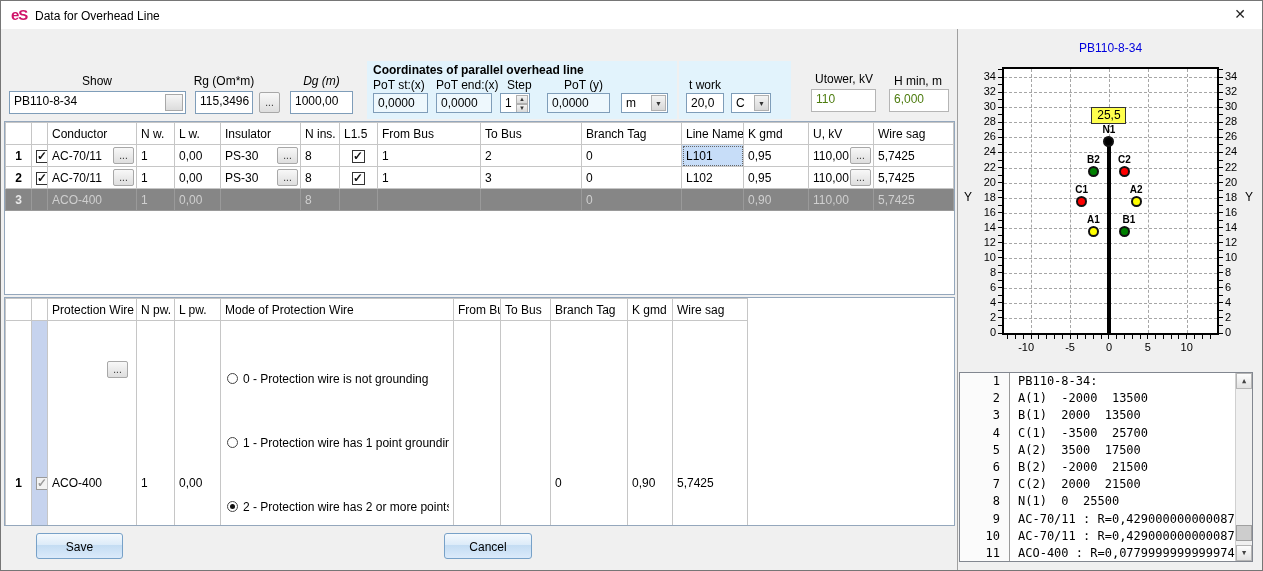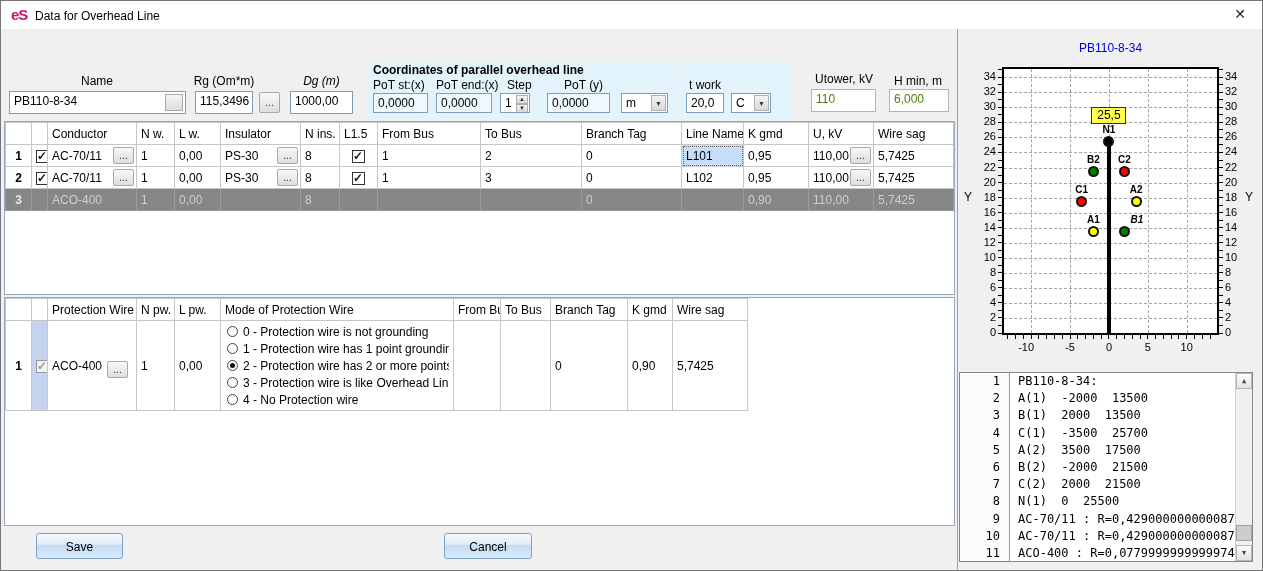--- a/index.html
+++ b/index.html
@@ -48,21 +48,21 @@
   tr.disabledrow td{background:#868686;color:#cfcfcf;border-color:#9a9a9a;}
   tr.disabledrow td.numc{color:#e8e8e8;background:#868686;font-weight:bold;}
   td.relcell{position:relative;}
   td .mini{position:absolute;right:2px;top:2px;width:21px;height:17px;
     background:linear-gradient(#f8f8f8,#dedede);border:1px solid #a8a8a8;border-radius:2px;
     font-size:10px;line-height:7px;text-align:center;color:#333;padding:0;}
   td.selcell{background:#c7ddf8;outline:1px dotted #666;outline-offset:-2px;}
   
   td.topcell{vertical-align:top;padding-top:4px;}
   td.protcb{background:#c6d3ee;vertical-align:top;text-align:center;padding-top:4px;}
-  .radio-row{display:flex;align-items:center;height:17px;white-space:nowrap;overflow:hidden;}
+  .radio-row{display:flex;align-items:center;height:17px;white-space:nowrap;overflow:hidden;margin-top:47px;}
   .radio{display:inline-block;width:11px;height:11px;border:1px solid #444;border-radius:50%;
     background:#fff;margin:0 5px 0 2px;position:relative;flex:0 0 11px;}
   .radio.on::after{content:"";position:absolute;left:2px;top:2px;width:5px;height:5px;
     border-radius:50%;background:#111;}
   
   .btn{position:absolute;height:26px;background:linear-gradient(#f4f9fd,#dcebf9 45%,#c3dcf3 46%,#dbeafa);
     border:1px solid #77a1c8;border-radius:3px;font-size:12px;text-align:center;line-height:24px;}
   
   .right-panel{position:absolute;left:956px;top:28px;width:307px;height:543px;background:#f0f0f0;
     border-left:1px solid #a0a0a0;}
@@ -94,21 +94,21 @@
 <body>
 
 <div id="dialog">
 
   <div class="titlebar">
     <span class="logo">eS</span>
     <span class="win-title">Data for Overhead Line</span>
     <span class="close-btn">✕</span>
   </div>
 
-  <div class="flabel" style="left:10px;top:73px;width:172px;">Name</div>
+  <div class="flabel" style="left:10px;top:73px;width:172px;">Show</div>
   <div class="tfield" style="left:8px;top:90px;width:177px;height:23px;">
     <span>PB110-8-34</span>
     <span class="inbtn" style="right:2px;top:2px;width:18px;height:17px;left:auto;"></span>
   </div>
   <div class="flabel" style="left:188px;top:73px;width:70px;">Rg (Om*m)</div>
   <div class="tfield" style="left:194px;top:90px;width:58px;height:23px;">115,3496</div>
   <button class="mini-ext" style="left:258px;top:91px;width:21px;height:21px;">...</button>
   <div class="flabel" style="left:288px;top:73px;width:65px;font-style:italic;">Dg (m)</div>
   <div class="tfield" style="left:289px;top:90px;width:63px;height:23px;">1000,00</div>
 
@@ -488,21 +488,21 @@
         <div class="ptlab" style="left: 122.398px; top: 125.291px;">B2</div>
         <div class="pt" style="left: 160.993px; top: 136.791px; background: rgb(255, 0, 0);"></div>
         <div class="ptlab" style="left: 153.493px; top: 125.291px;">C2</div>
         <div class="pt" style="left: 118.237px; top: 166.876px; background: rgb(255, 0, 0);"></div>
         <div class="ptlab" style="left: 110.737px; top: 155.376px;">C1</div>
         <div class="pt" style="left: 172.653px; top: 166.876px; background: rgb(255, 255, 0);"></div>
         <div class="ptlab" style="left: 165.153px; top: 155.376px;">A2</div>
         <div class="pt" style="left: 129.898px; top: 196.962px; background: rgb(255, 255, 0);"></div>
         <div class="ptlab" style="left: 122.398px; top: 185.462px;">A1</div>
         <div class="pt" style="left: 160.993px; top: 196.962px; background: rgb(0, 128, 0);"></div>
-        <div class="ptlab" style="left: 166px; top: 185.462px; font-style: italic;">B1</div>
+        <div class="ptlab" style="left: 158px; top: 185.462px;">B1</div>
         <div class="anno" style="left: 133.445px; top: 78.1325px;">25,5</div>
       </div>
 
     <div class="listing">
       <div class="lrow">
           <span class="lnum">1</span>
           <span class="ltext">PB110-8-34:</span>
         </div>
       <div class="lrow">
           <span class="lnum">2</span>

